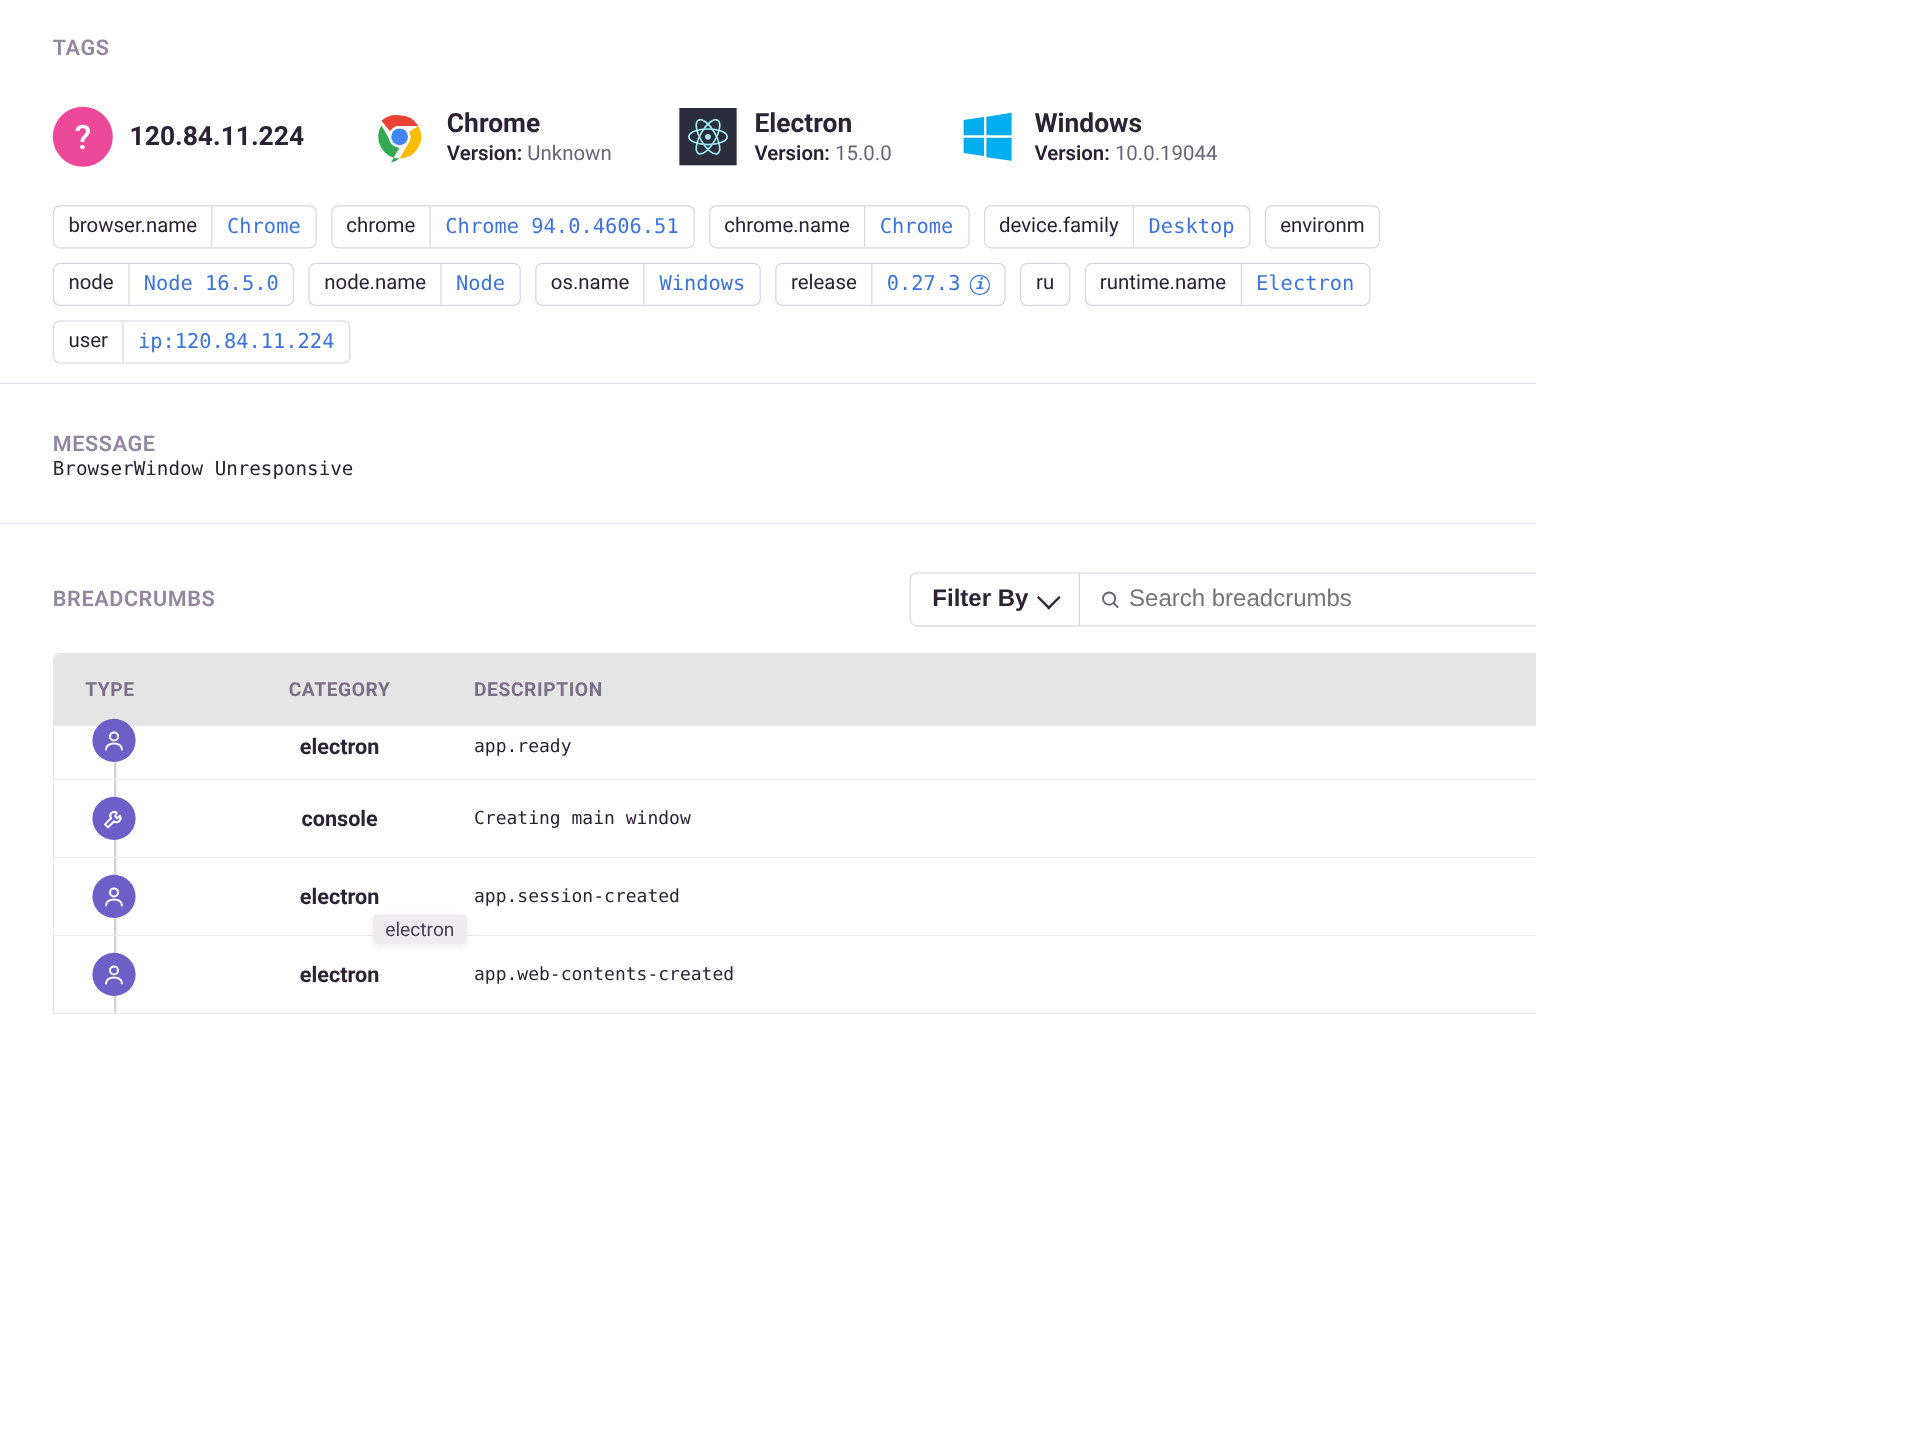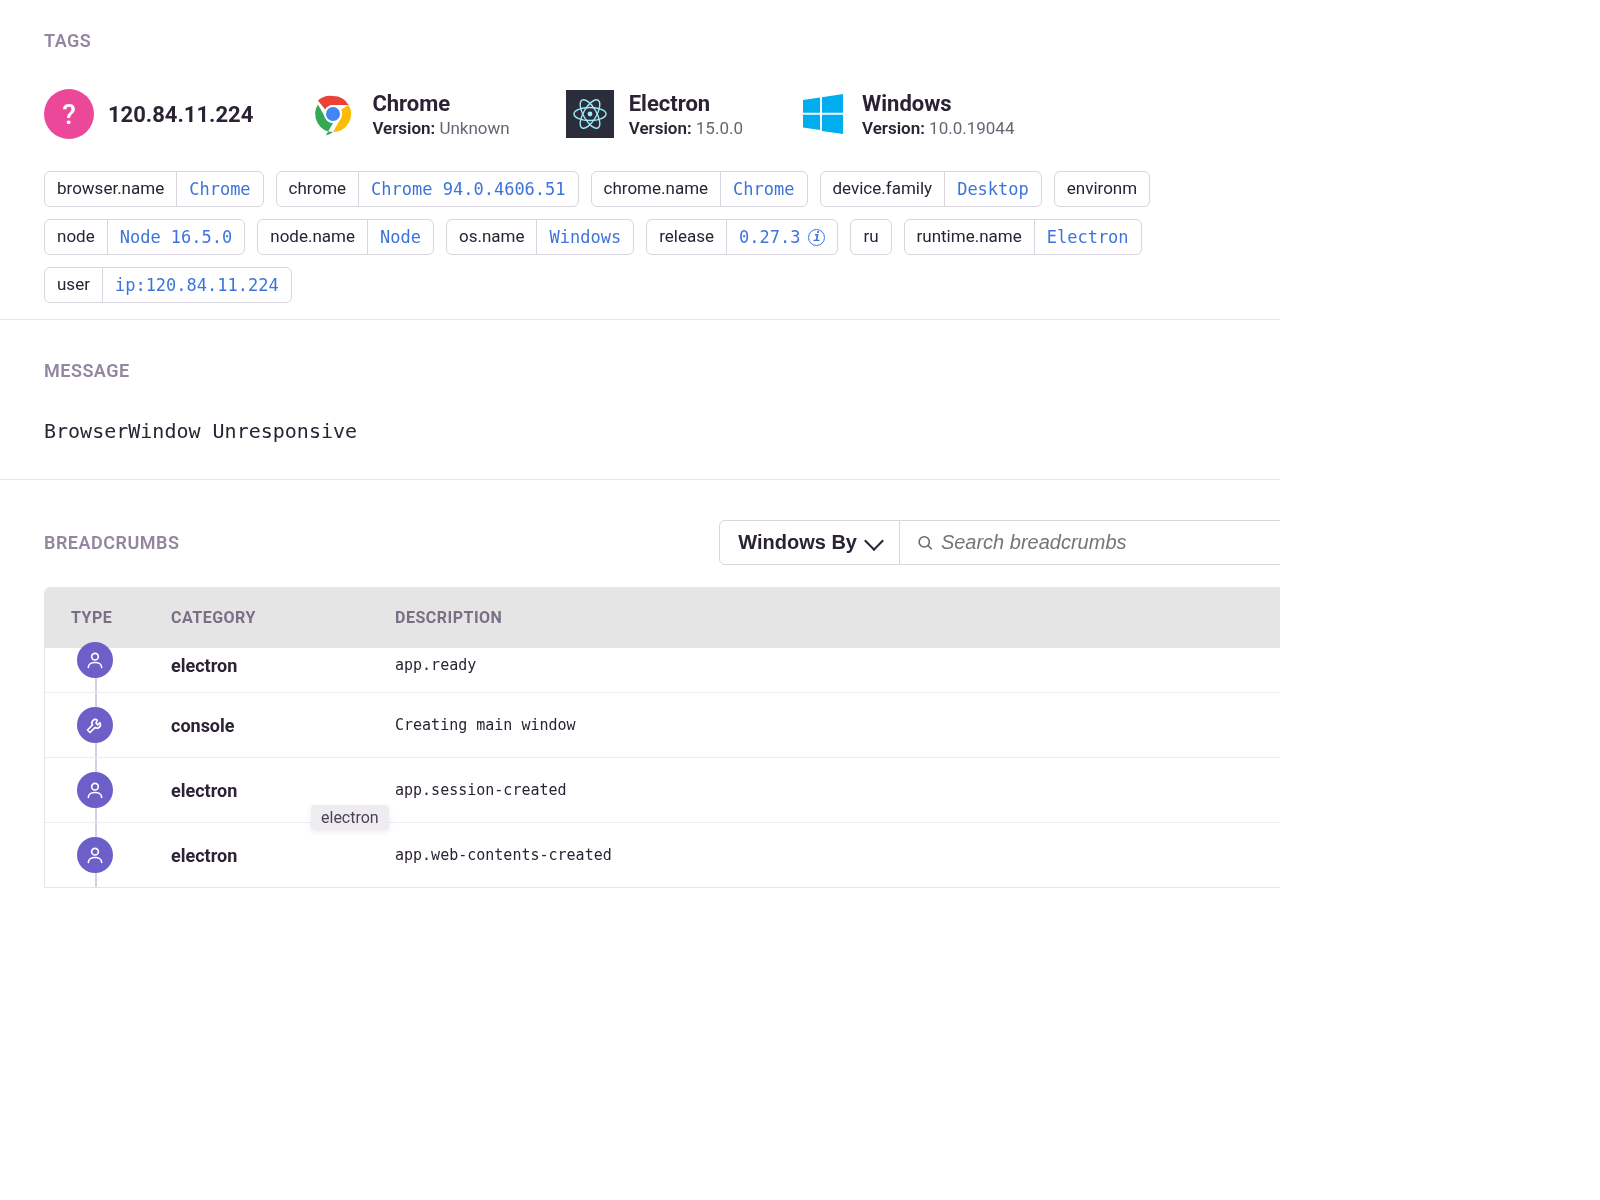--- a/index.html
+++ b/index.html
@@ -58,53 +58,53 @@
 }
 .info-icon {
   width: 17px; height: 17px; border: 1.5px solid #3d74db; border-radius: 50%;
   display: inline-flex; align-items: center; justify-content: center;
   font-size: 12px; font-style: italic; font-weight: 600;
 }
 .divider { border-top: 1px solid #e7e4eb; margin-left: -44px; }
 .message-section { padding: 40px 0 36px 0; }
 .message-text {
   font-family: ui-monospace, Menlo, Monaco, Consolas, monospace;
-  font-size: 20px; color: #2b2233; margin-top: 38px;
+  font-size: 16px; color: #2b2233; 
 }
 .breadcrumbs-header {
   display: flex; justify-content: space-between; align-items: center;
   padding: 40px 0 22px 0;
 }
 .bc-controls { display: flex; align-items: stretch; }
 .filter-btn {
   display: flex; align-items: center; gap: 10px;
   border: 1px solid #d9d5df; border-radius: 6px 0 0 6px;
   padding: 10px 18px; font-size: 20px; font-weight: 600; color: #2b2233;
   background: #fff; cursor: pointer;
 }
 .search-wrap {
   display: flex; align-items: center;
   border: 1px solid #d9d5df; border-left: none; border-right: none;
   border-radius: 0;
   padding: 0 16px; width: 380px; background: #fff;
 }
 .search-input {
   border: none; outline: none; font-size: 20px; color: #6b6474;
-  width: 100%; background: transparent; padding: 10px 6px; font-style: italic;
+  width: 100%; background: transparent; padding: 10px 6px;
 }
 .bc-table {
   border: 1px solid #e7e4eb; border-radius: 6px 0 0 0; border-right: none;
   overflow: hidden;
 }
 .bc-head {
   display: flex; background: #e5e5e5; border-bottom: 1px solid #e7e4eb;
   padding: 20px 26px;
 }
 .bc-col-type { width: 100px; }
-.bc-col-cat { width: 224px; }
+.bc-col-cat { width: 224px; text-align: center; }
 .bc-col-desc { flex: 1; }
 .bc-head .col {
   font-size: 16px; font-weight: 700; color: #7a6f87; letter-spacing: 0.5px;
 }
 .bc-row {
   display: flex; align-items: center; padding: 14px 26px;
   border-bottom: 1px solid #eeecf1; position: relative;
 }
 .bc-row:last-child { border-bottom: none; }
 .bc-type-icon {
@@ -259,21 +259,21 @@
   <div class="section-heading">Message</div>
   <div class="message-text">BrowserWindow Unresponsive</div>
 </div>
 
 <div class="divider"></div>
 
 <div class="breadcrumbs-header">
   <div class="section-heading">Breadcrumbs</div>
   <div class="bc-controls">
     <button class="filter-btn">
-      <span>Windows By</span>
+      <span>Filter By</span>
       <span class="chevron-down"></span>
     </button>
     <div class="search-wrap">
       <svg class="search-icon" viewBox="0 0 24 24" fill="none" stroke="#6b6474" stroke-width="2">
         <circle cx="10.5" cy="10.5" r="6.5"></circle>
           <line x1="20" y1="20" x2="15.2" y2="15.2"></line>
       </svg>
       <input class="search-input" placeholder="Search breadcrumbs" style="">
     </div>
   </div>

